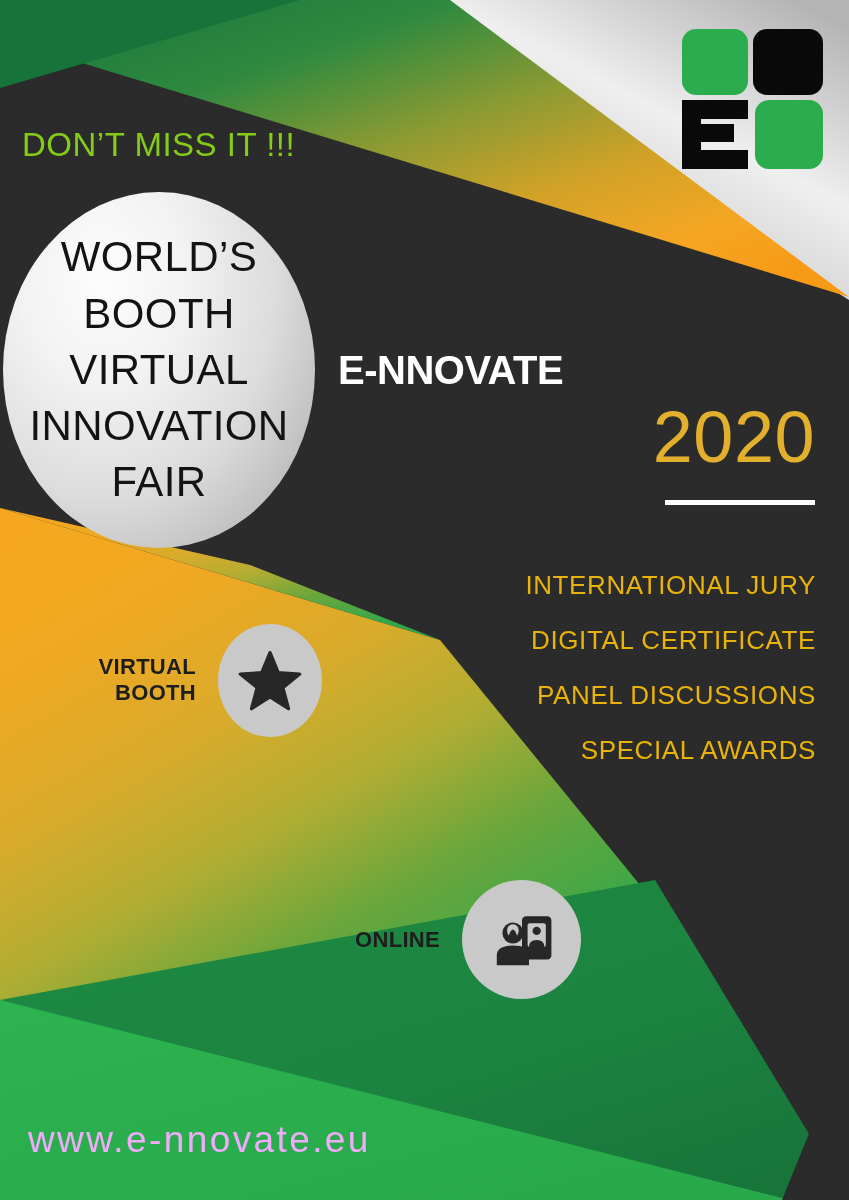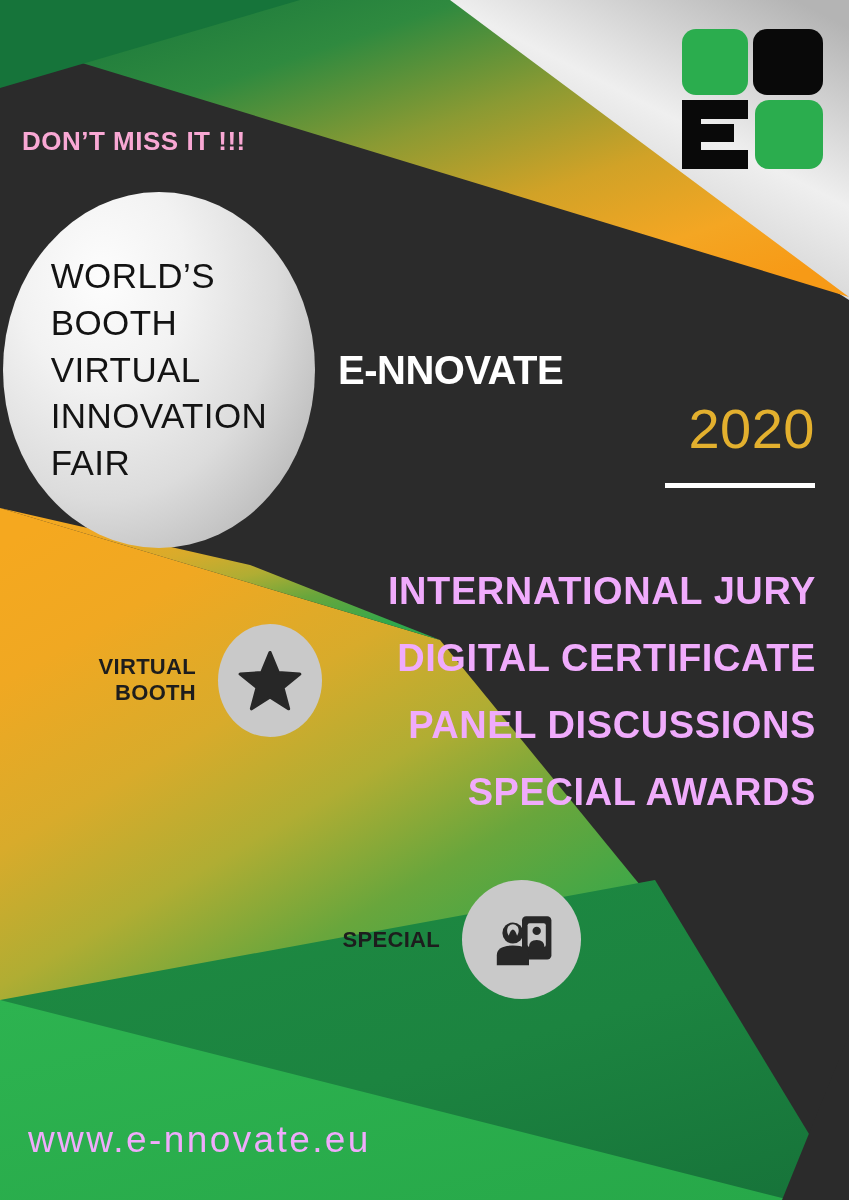--- a/index.html
+++ b/index.html
@@ -23,44 +23,44 @@
     width: 849px;
     height: 1200px;
     display: block;
   }
 
   
   .dont-miss {
     position: absolute;
     left: 22px;
     top: 126px;
-    color: #f9a8d4;
-    font-size: 26px;
-    font-weight: bold;
+    color: #84cc16;
+    font-size: 33px;
+    font-weight: normal;
     letter-spacing: 0.5px;
     white-space: nowrap;
   }
 
   .silver-circle {
     position: absolute;
     left: 3px;
     top: 192px;
     width: 312px;
     height: 356px;
     border-radius: 50%;
     background:
       radial-gradient(ellipse at 32% 24%, #fdfdfd 0%, #f2f2f2 28%, #dcdcdc 58%, #bdbdbd 82%, #a8a8a8 100%);
     display: flex;
     align-items: center;
     justify-content: center;
   }
   .circle-text {
-    text-align: left;
+    text-align: center;
     color: #131313;
-    font-size: 35px;
+    font-size: 42px;
     line-height: 1.34;
     font-weight: 300;
     letter-spacing: 0.4px;
   }
   .circle-text div { white-space: nowrap; }
 
   .brand-block {
     position: absolute;
     left: 330px;
     top: 350px;
@@ -72,21 +72,21 @@
     font-size: 40px;
     font-weight: bold;
     letter-spacing: -0.5px;
     line-height: 1;
     white-space: nowrap;
     text-align: left;
     margin-left: 8px;
   }
   .brand-year {
     color: #e3b02e;
-    font-size: 56px;
+    font-size: 72px;
     font-weight: 300;
     line-height: 1.05;
     margin-top: 10px;
     margin-right: 5px;
     letter-spacing: 0.5px;
   }
   .brand-rule {
     height: 5px;
     background: #ffffff;
     width: 150px;
@@ -95,23 +95,23 @@
     margin-top: 24px;
   }
 
   .features {
     position: absolute;
     right: 33px;
     top: 572px;
     text-align: right;
   }
   .features div {
-    color: #f0abfc;
-    font-size: 38px;
-    font-weight: 700;
+    color: #eab308;
+    font-size: 26px;
+    font-weight: 400;
     letter-spacing: 0.6px;
     line-height: 1;
     margin-bottom: 29px;
     white-space: nowrap;
   }
 
   
   .icon-row { position: absolute; }
   .icon-row .lbl {
     position: absolute;
@@ -270,21 +270,21 @@
     <div class="disc">
       <svg viewBox="0 0 100 100" width="66" height="66">
         <path d="M50 7 L62.5 37.5 L95 39.5 L69.5 60 L78 92 L50 74 L22 92 L30.5 60 L5 39.5 L37.5 37.5 Z" fill="#272727" stroke="#272727" stroke-width="5" stroke-linejoin="round"></path>
       </svg>
     </div>
   </div>
 
 
   <div class="icon-row" id="row-online">
     <div class="lbl">
-      <div>SPECIAL</div>
+      <div>ONLINE</div>
     </div>
     <div class="disc">
       <svg viewBox="0 0 100 100" width="70" height="70">
         <g fill="#272727">
 
           <path d="M56 16 H86 a6 6 0 0 1 6 6 V72 a6 6 0 0 1 -6 6 H56 a6 6 0 0 1 -6 -6 V22 a6 6 0 0 1 6 -6 Z"></path>
 
           <rect x="58" y="26" width="26" height="34" rx="3" fill="#c9c9c9"></rect>
 
           <circle cx="71" cy="37" r="6"></circle>

